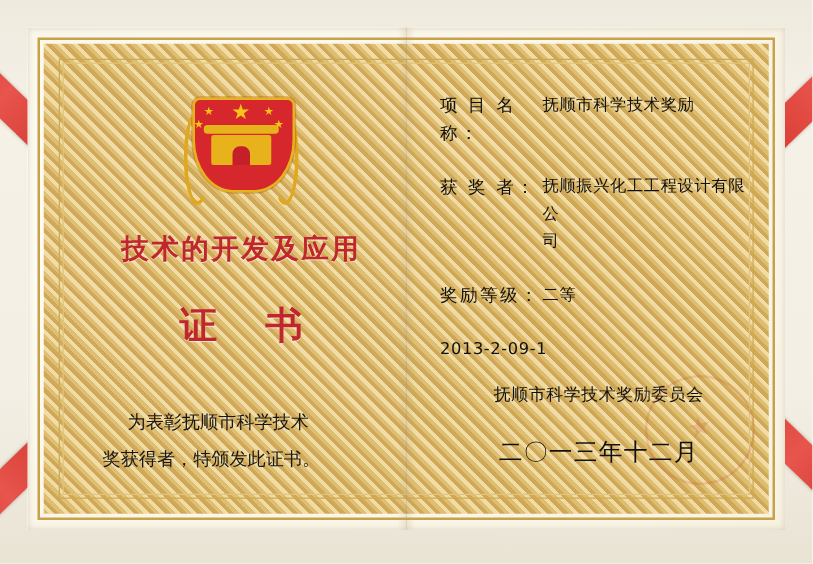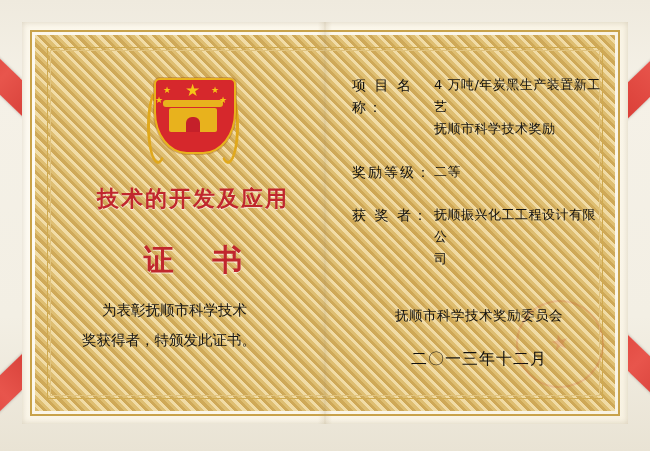--- a/index.html
+++ b/index.html
@@ -237,21 +237,21 @@
   .cert-word {
     margin-top: 26px;
     font-size: 30px;
     font-weight: bold;
     color: #c0272d;
     letter-spacing: 14px;
     text-indent: 14px;
     text-shadow: 0 1px 0 rgba(255,255,255,0.6);
   }
   .citation {
-    margin-top: 14px;
+    margin-top: 42px;
     padding: 0 14px;
     font-size: 14.5px;
     line-height: 30px;
     color: #171717;
     text-align: left;
   }
   .citation .l1 { padding-left: 26px; }
   .citation .l2 { padding-left: 6px; }
 
   
@@ -290,21 +290,21 @@
     width: 250px;
     text-align: center;
   }
   .sig-org {
     font-size: 13.5px;
     color: #111;
     letter-spacing: 0.5px;
   }
   .sig-date {
     margin-top: 24px;
-    font-size: 16px;
+    font-size: 19px;
     color: #111;
     letter-spacing: 1px;
   }
 
   
   .seal {
     position: absolute;
     right: 24px;
     bottom: 36px;
     width: 84px;
@@ -369,41 +369,43 @@
         <div class="l1">为表彰抚顺市科学技术</div>
         <div class="l2">奖获得者，特颁发此证书。</div>
       </div>
     </div>
 
     <div class="right-col">
 
       <div class="field">
         <div class="label">项 目 名 称：</div>
         <div class="value">
-          <span class="vline">4 万吨/年炭黑生产装置新工艺</span>
           <span class="vline">抚顺市科学技术奖励</span>
-        </div>
-      </div>
-
-      <div class="field">
-        <div class="label">奖励等级：</div>
-        <div class="value">
-          <span class="vline">二等</span>
         </div>
       </div>
 
       <div class="field">
         <div class="label">获 奖 者：</div>
         <div class="value">
           <span class="vline">抚顺振兴化工工程设计有限公</span>
           <span class="vline">司</span>
         </div>
       </div>
 
       <div class="field">
+        <div class="label">奖励等级：</div>
+        <div class="value">
+          <span class="vline">二等</span>
+        </div>
+      </div>
+
+      <div class="field">
+        <div class="value">
+          <span class="vline">2013-2-09-1</span>
+        </div>
       </div>
     </div>
 
     <div class="signature">
       <div class="sig-org">抚顺市科学技术奖励委员会</div>
       <div class="sig-date">二〇一三年十二月</div>
     </div>
 
     <div class="seal">
       <div class="seal-star">★</div>

